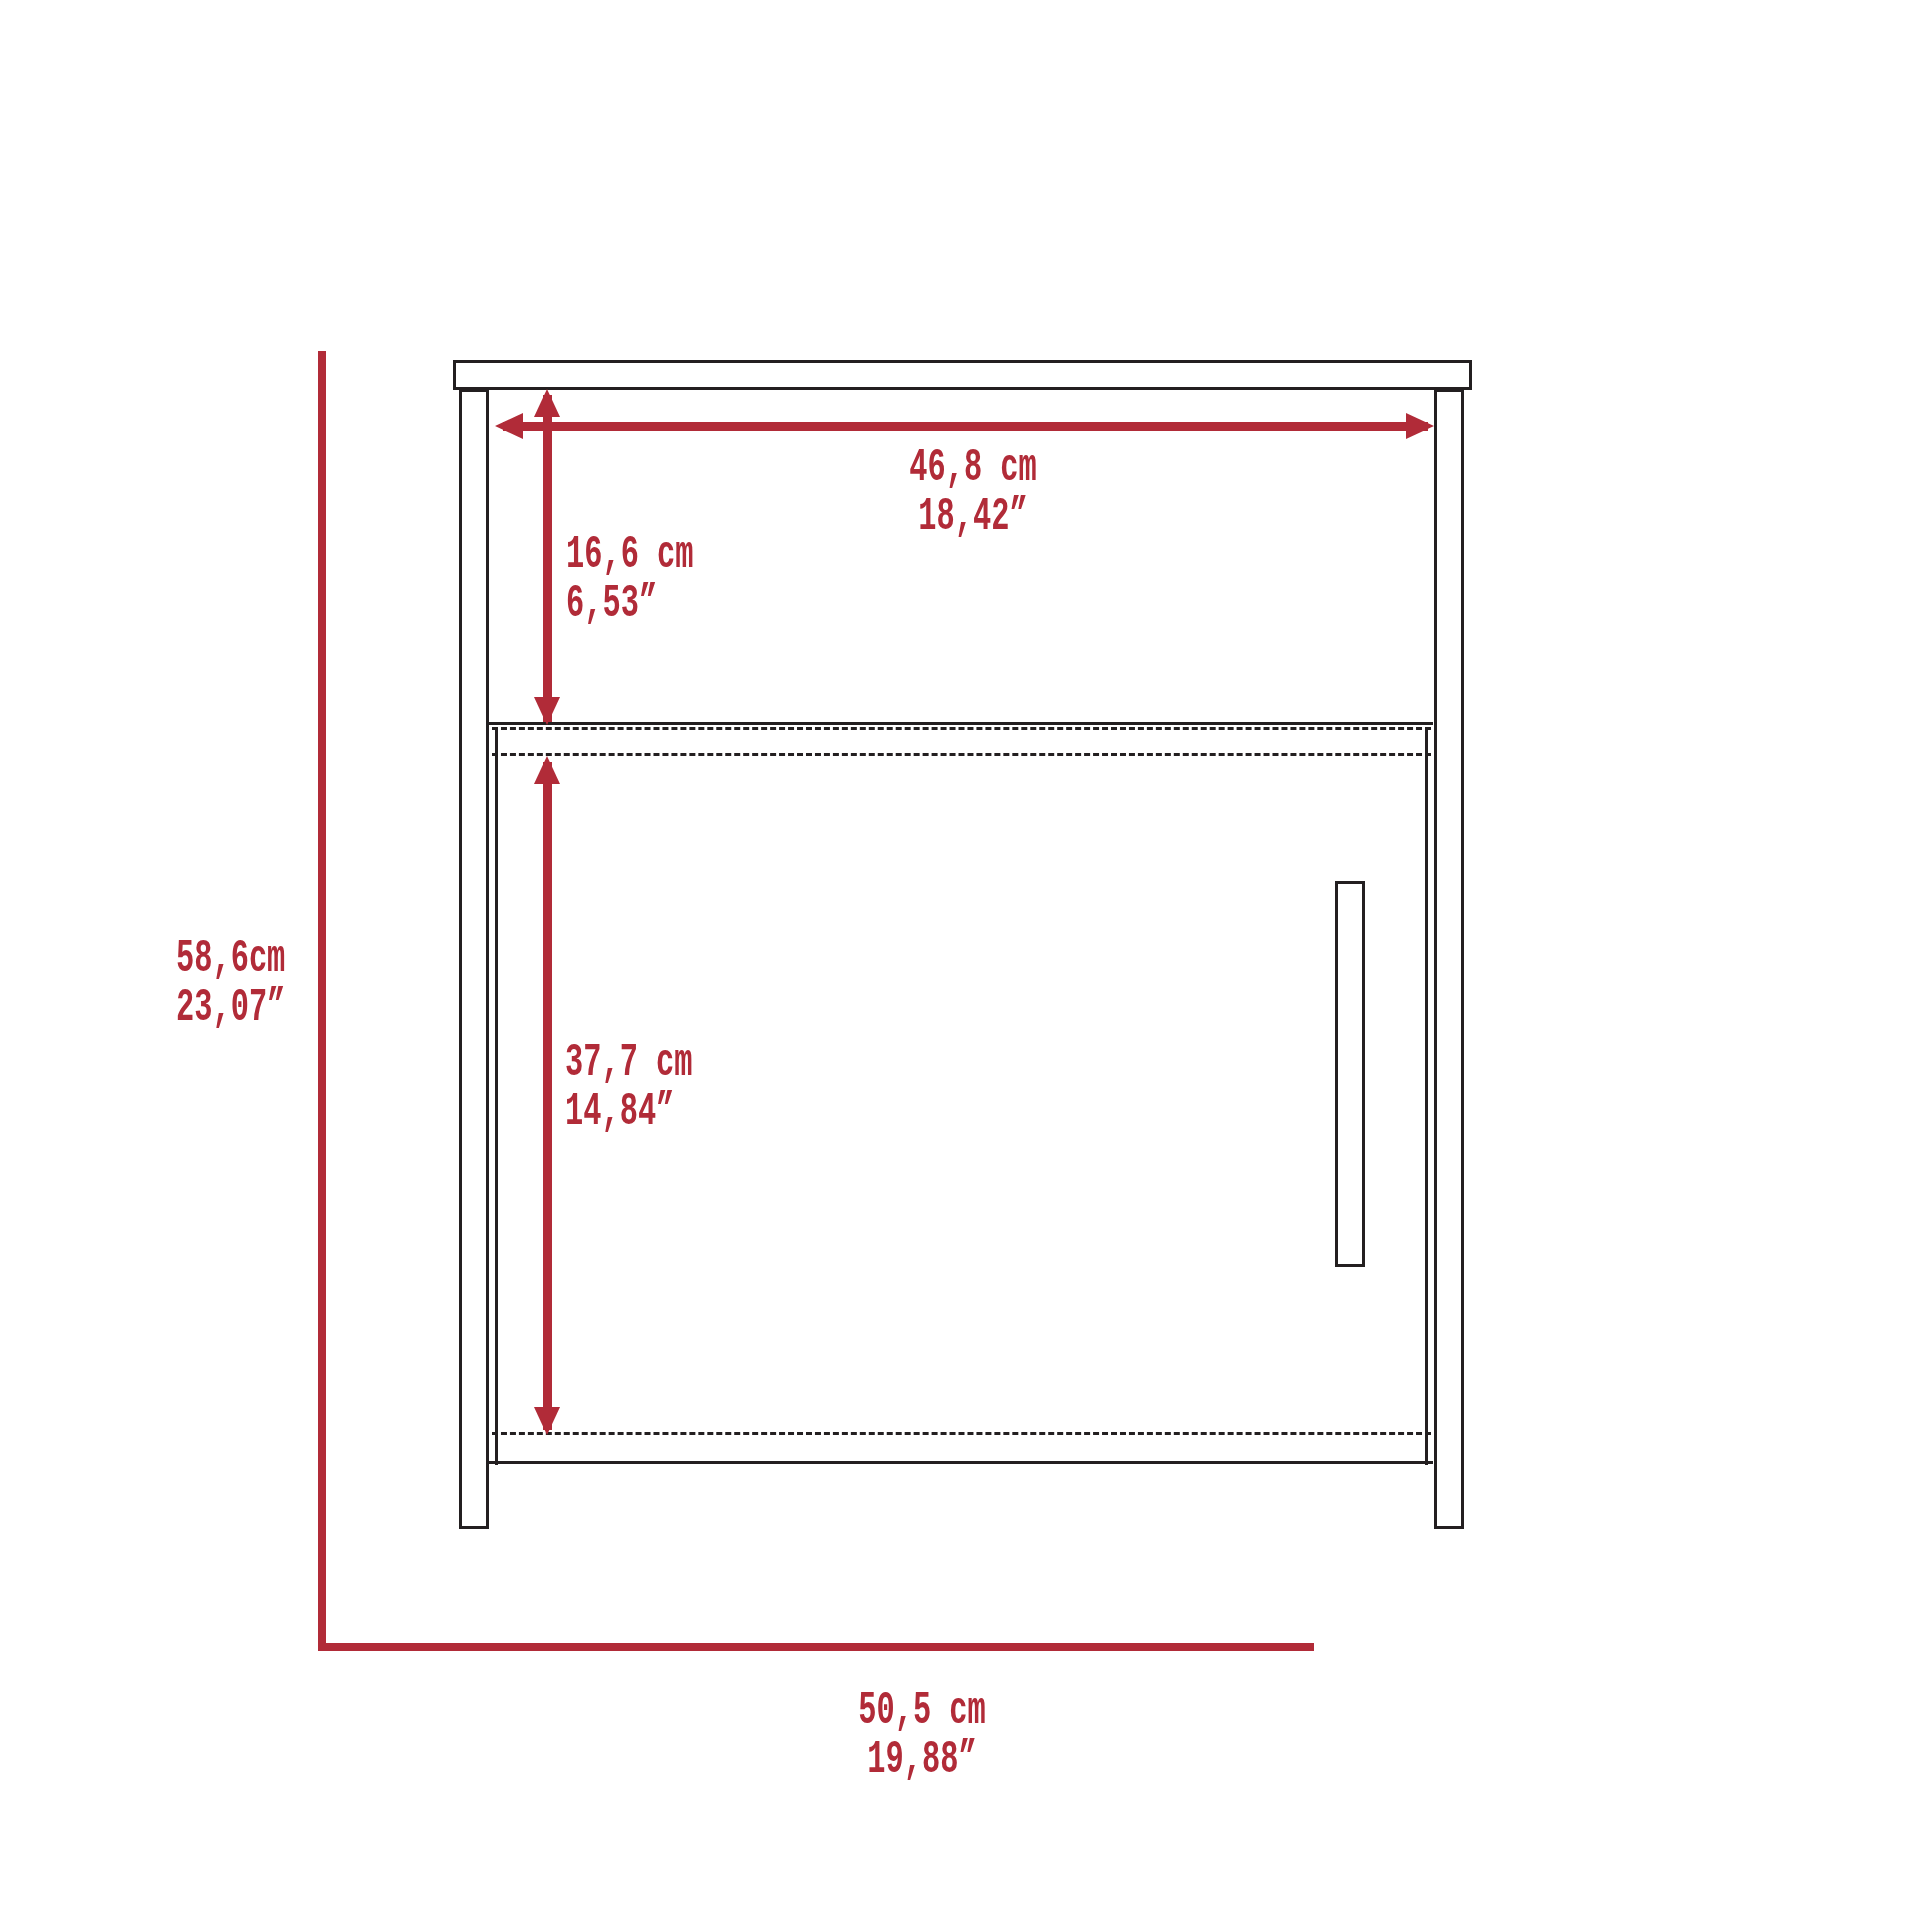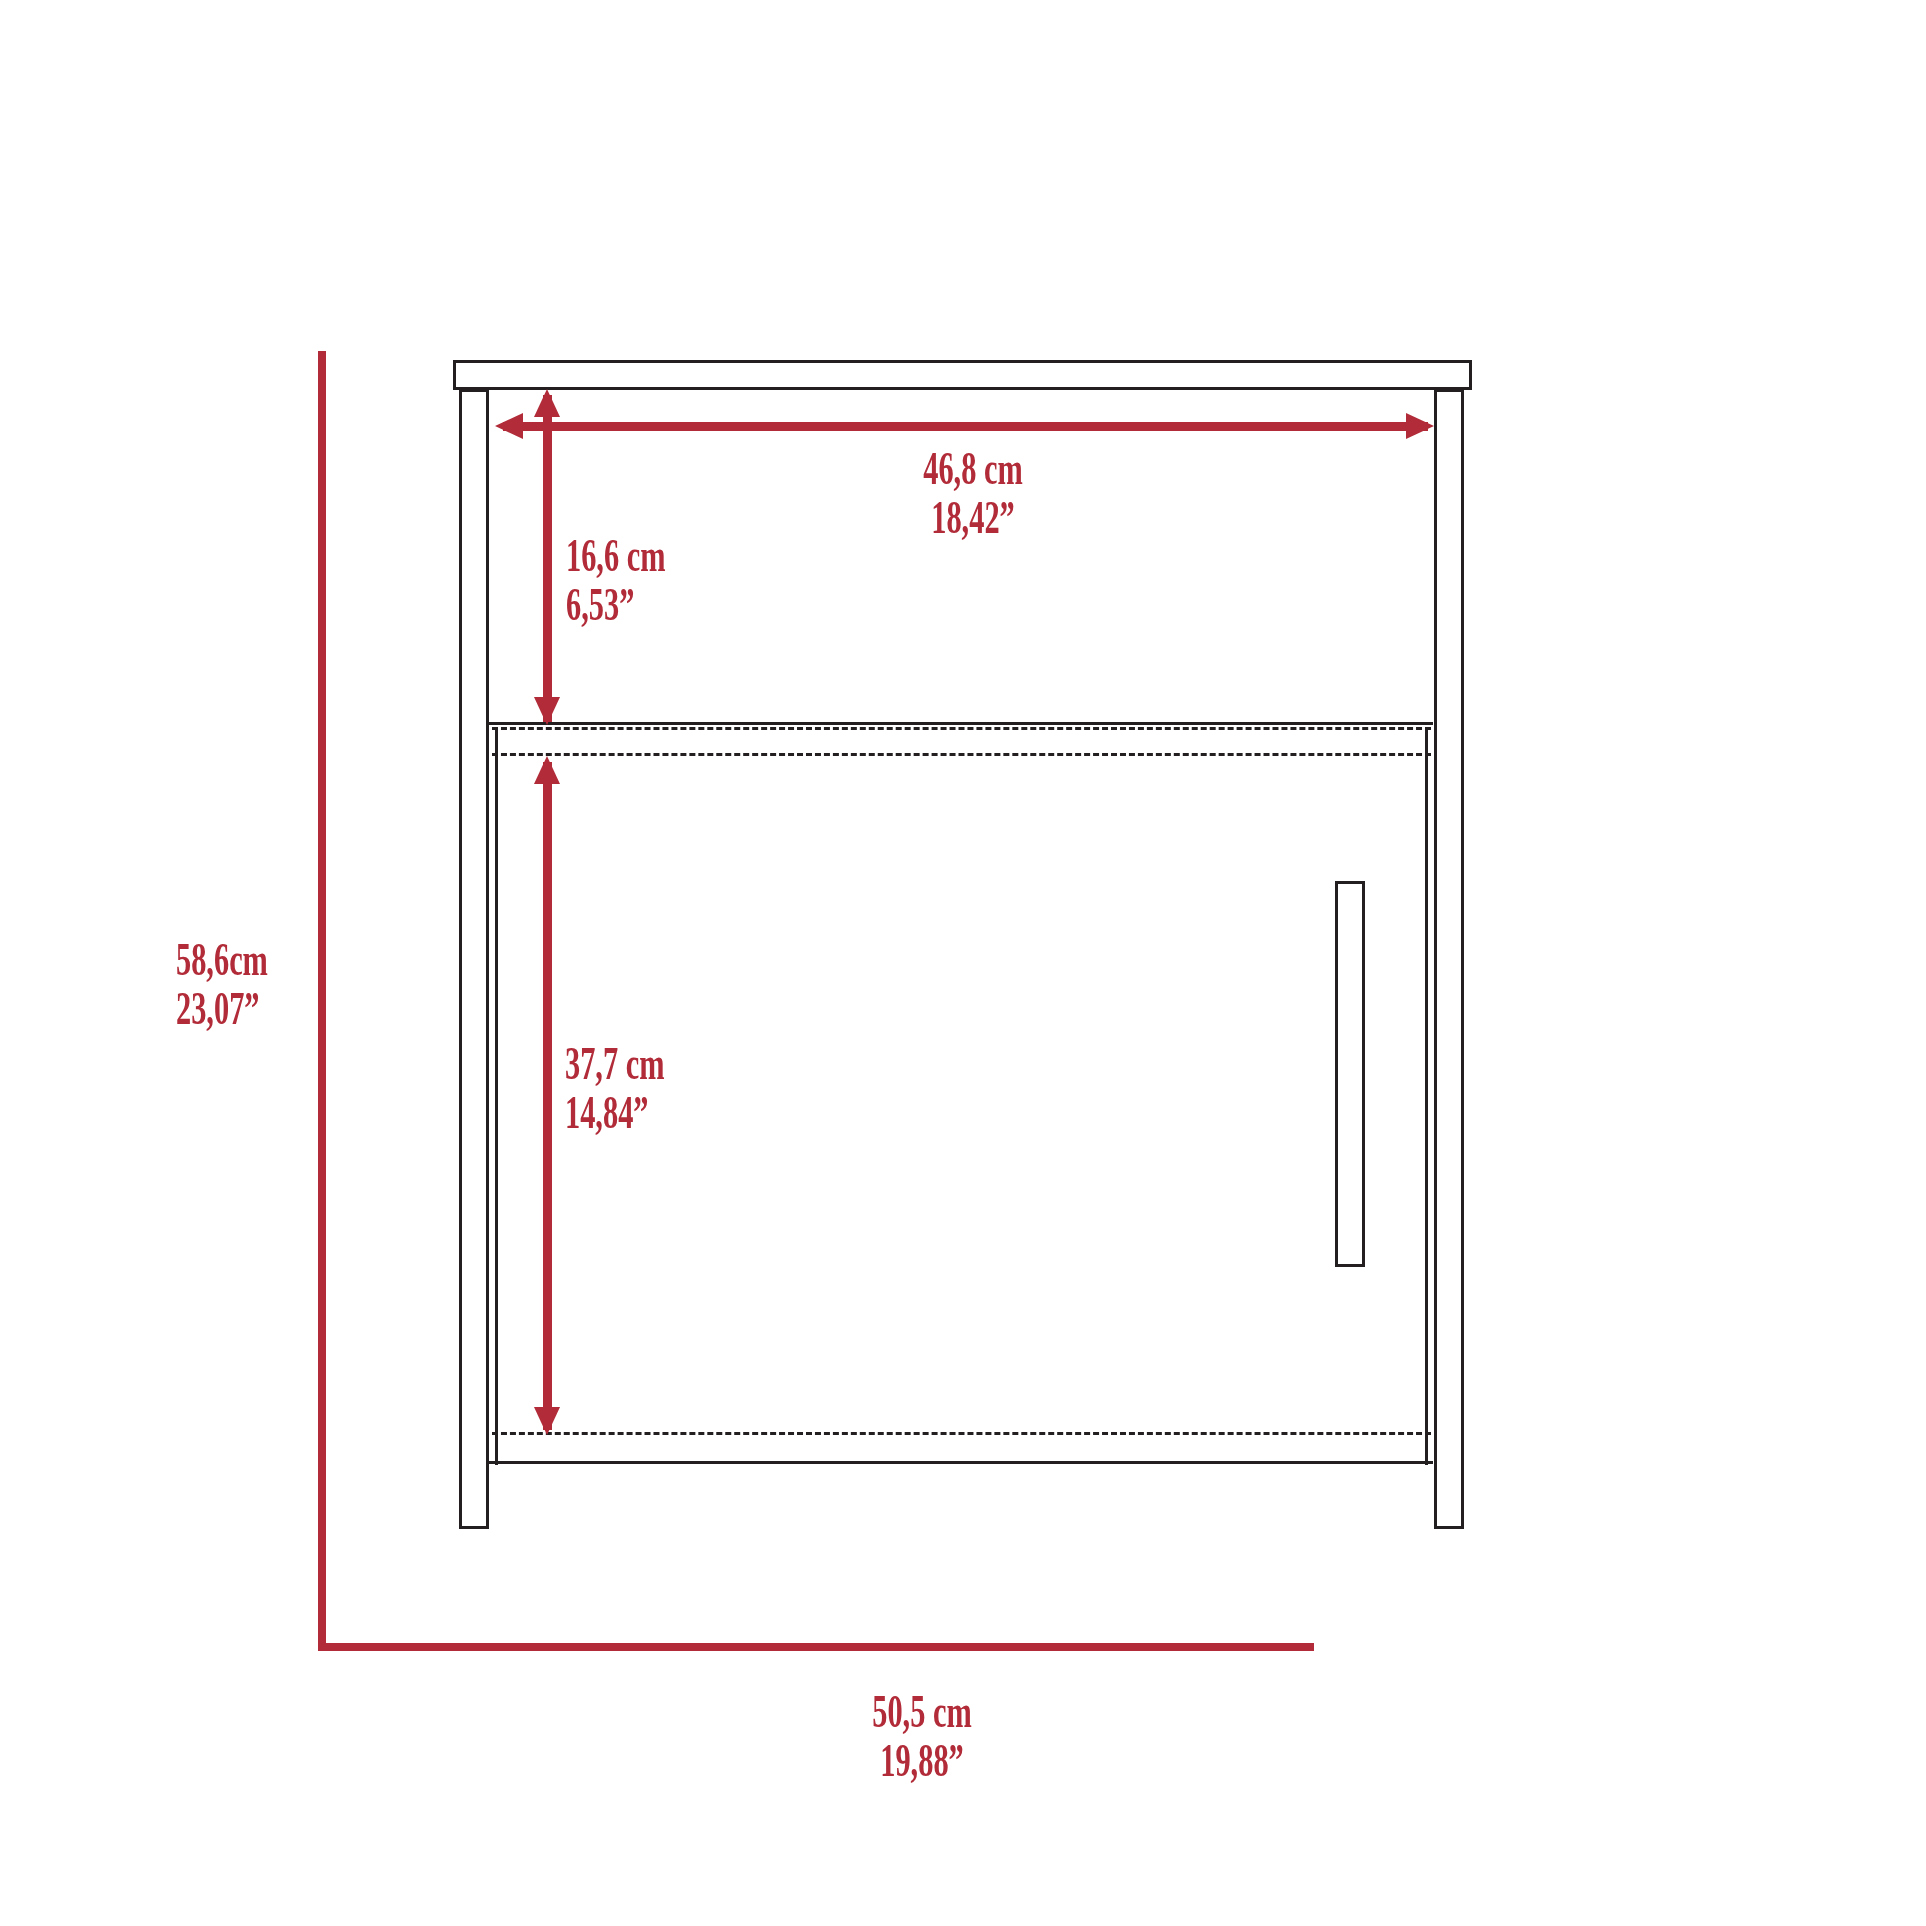--- a/index.html
+++ b/index.html
@@ -6,21 +6,21 @@
   :root{
     --red:#B12B38;
     --ink:#231F20;
   }
   .canvas{
     position:relative;
     width:1927px;
     height:1927px;
     background:#ffffff;
     overflow:hidden;
-    font-family:Liberation Serif, serif;
+    font-family:Liberation Mono, monospace;
   }
   .abs{position:absolute;box-sizing:border-box;}
   
   .outline{border:3px solid var(--ink);background:#ffffff;}
   .hline{background:var(--ink);height:3px;}
   .vline{background:var(--ink);width:3px;}
   .dash{height:0;border-top:3px dashed var(--ink);}
   
   .rbar{background:var(--red);}
   .arr{width:0;height:0;}

